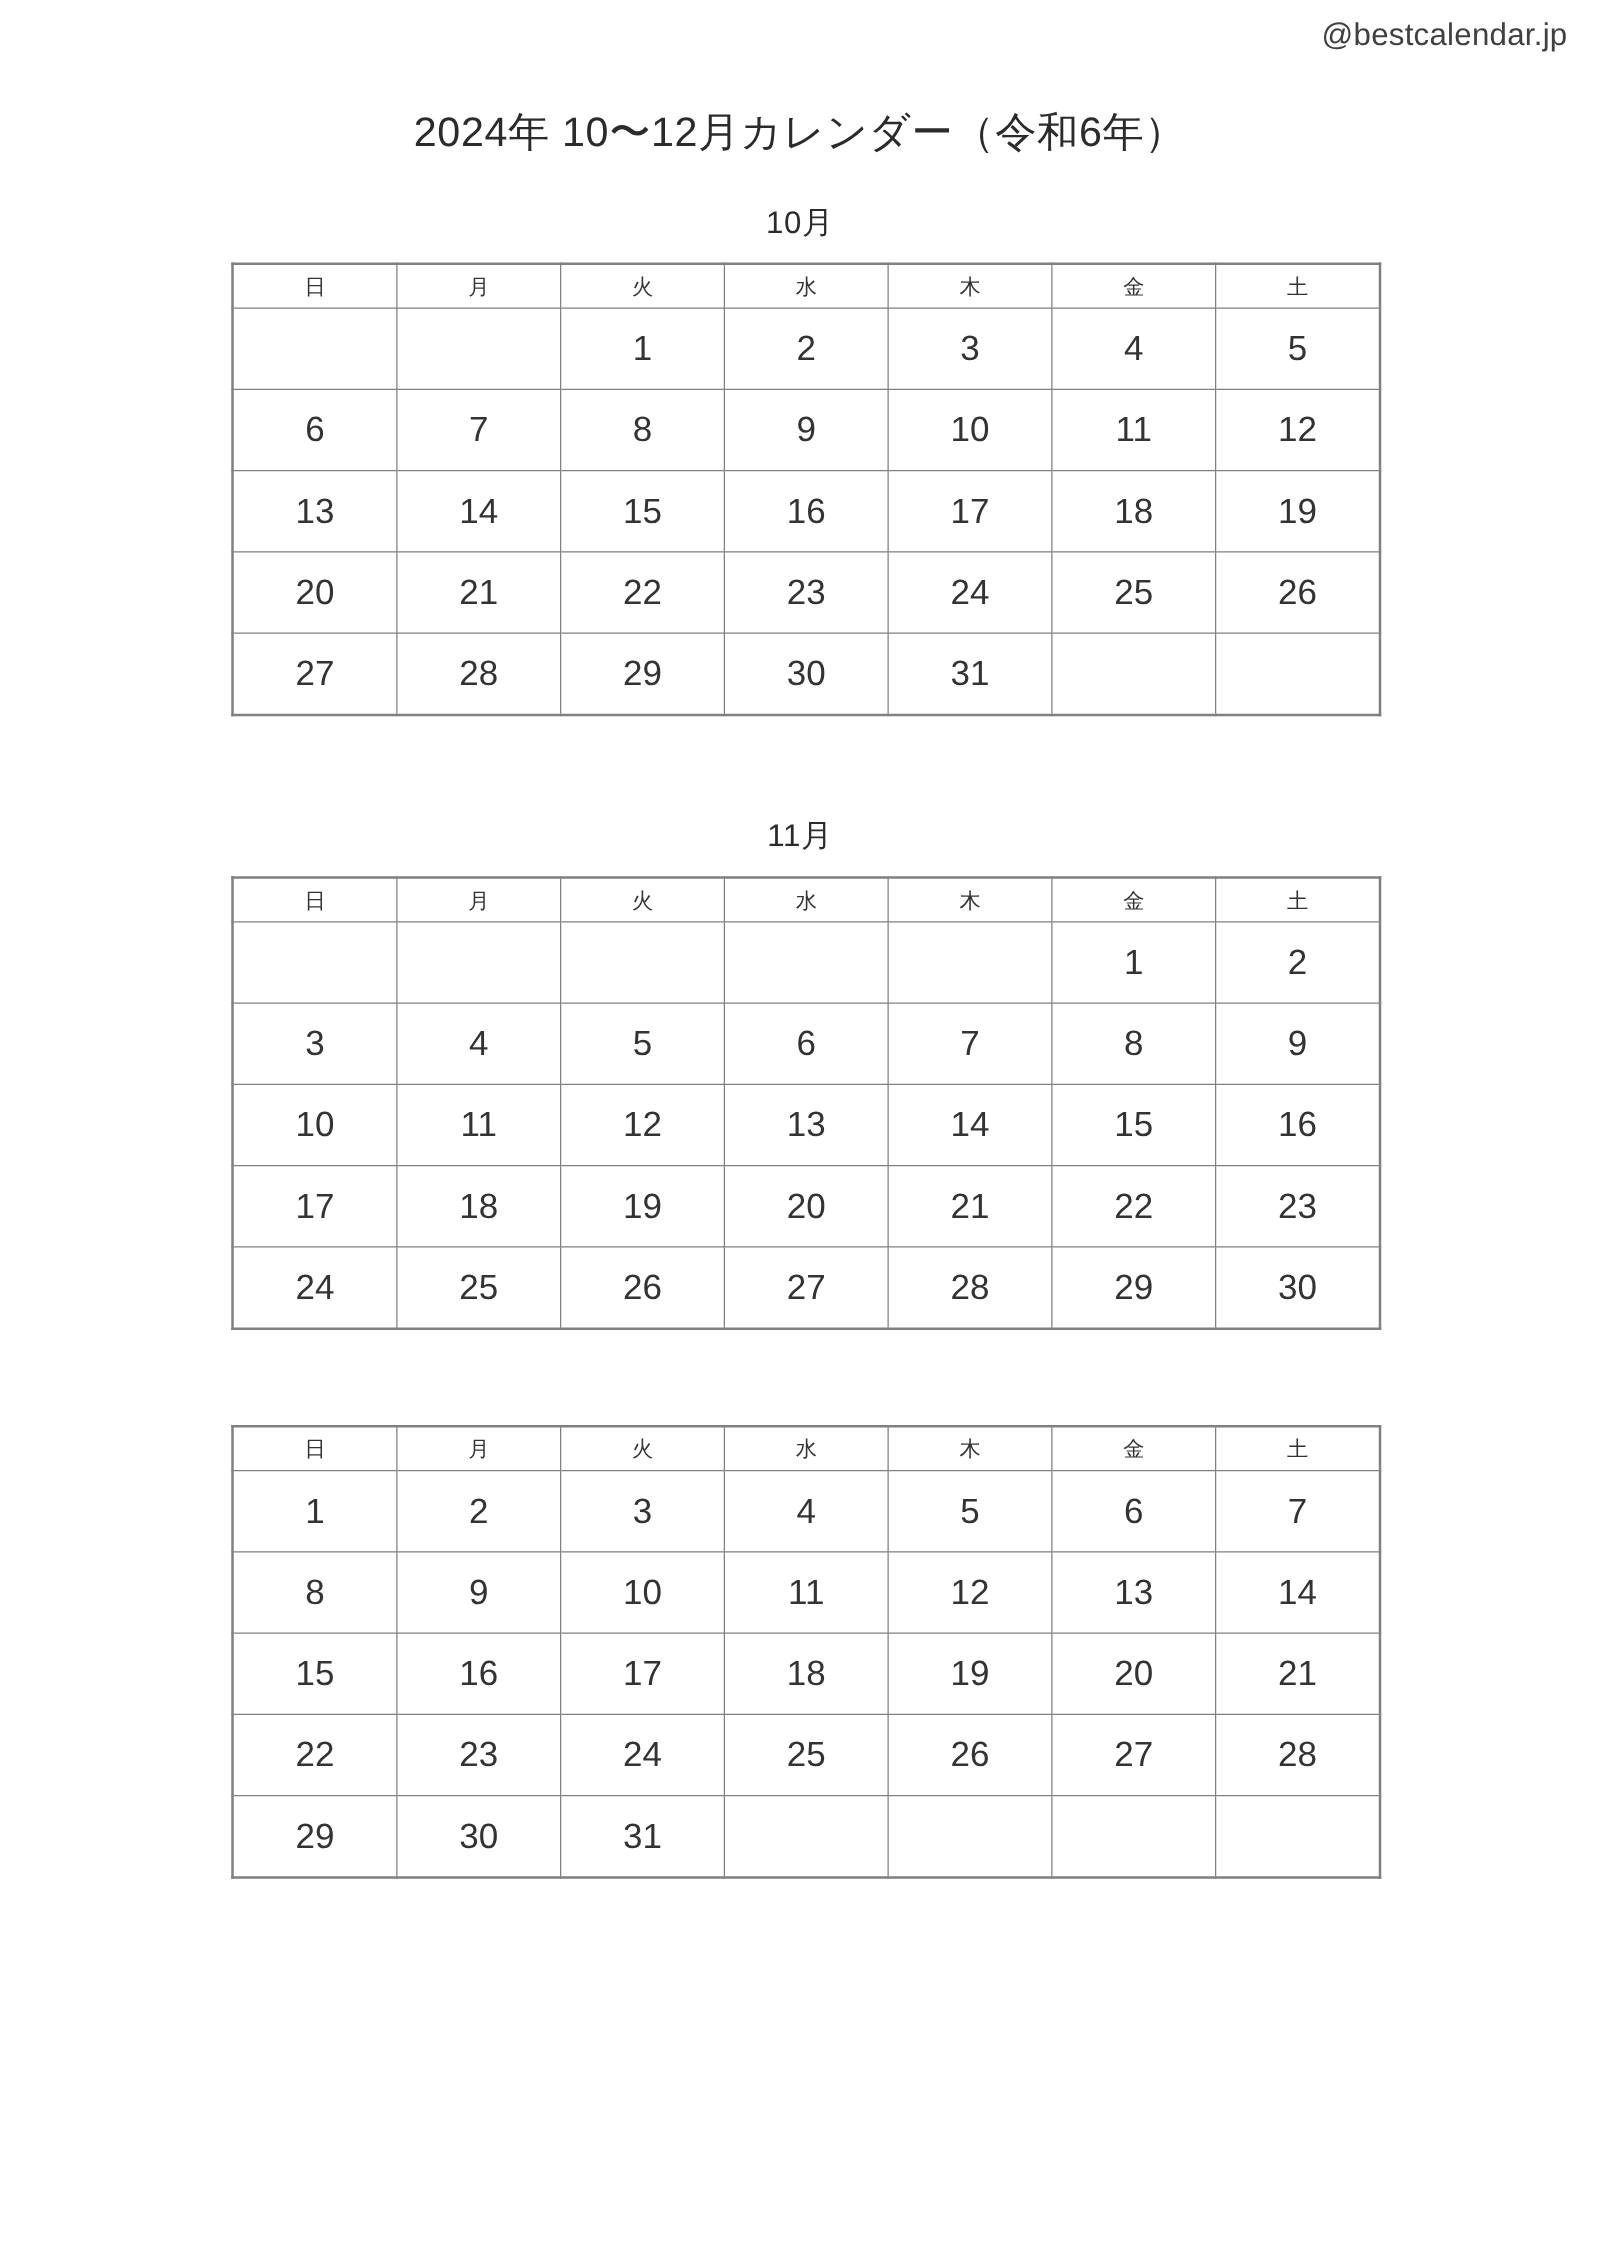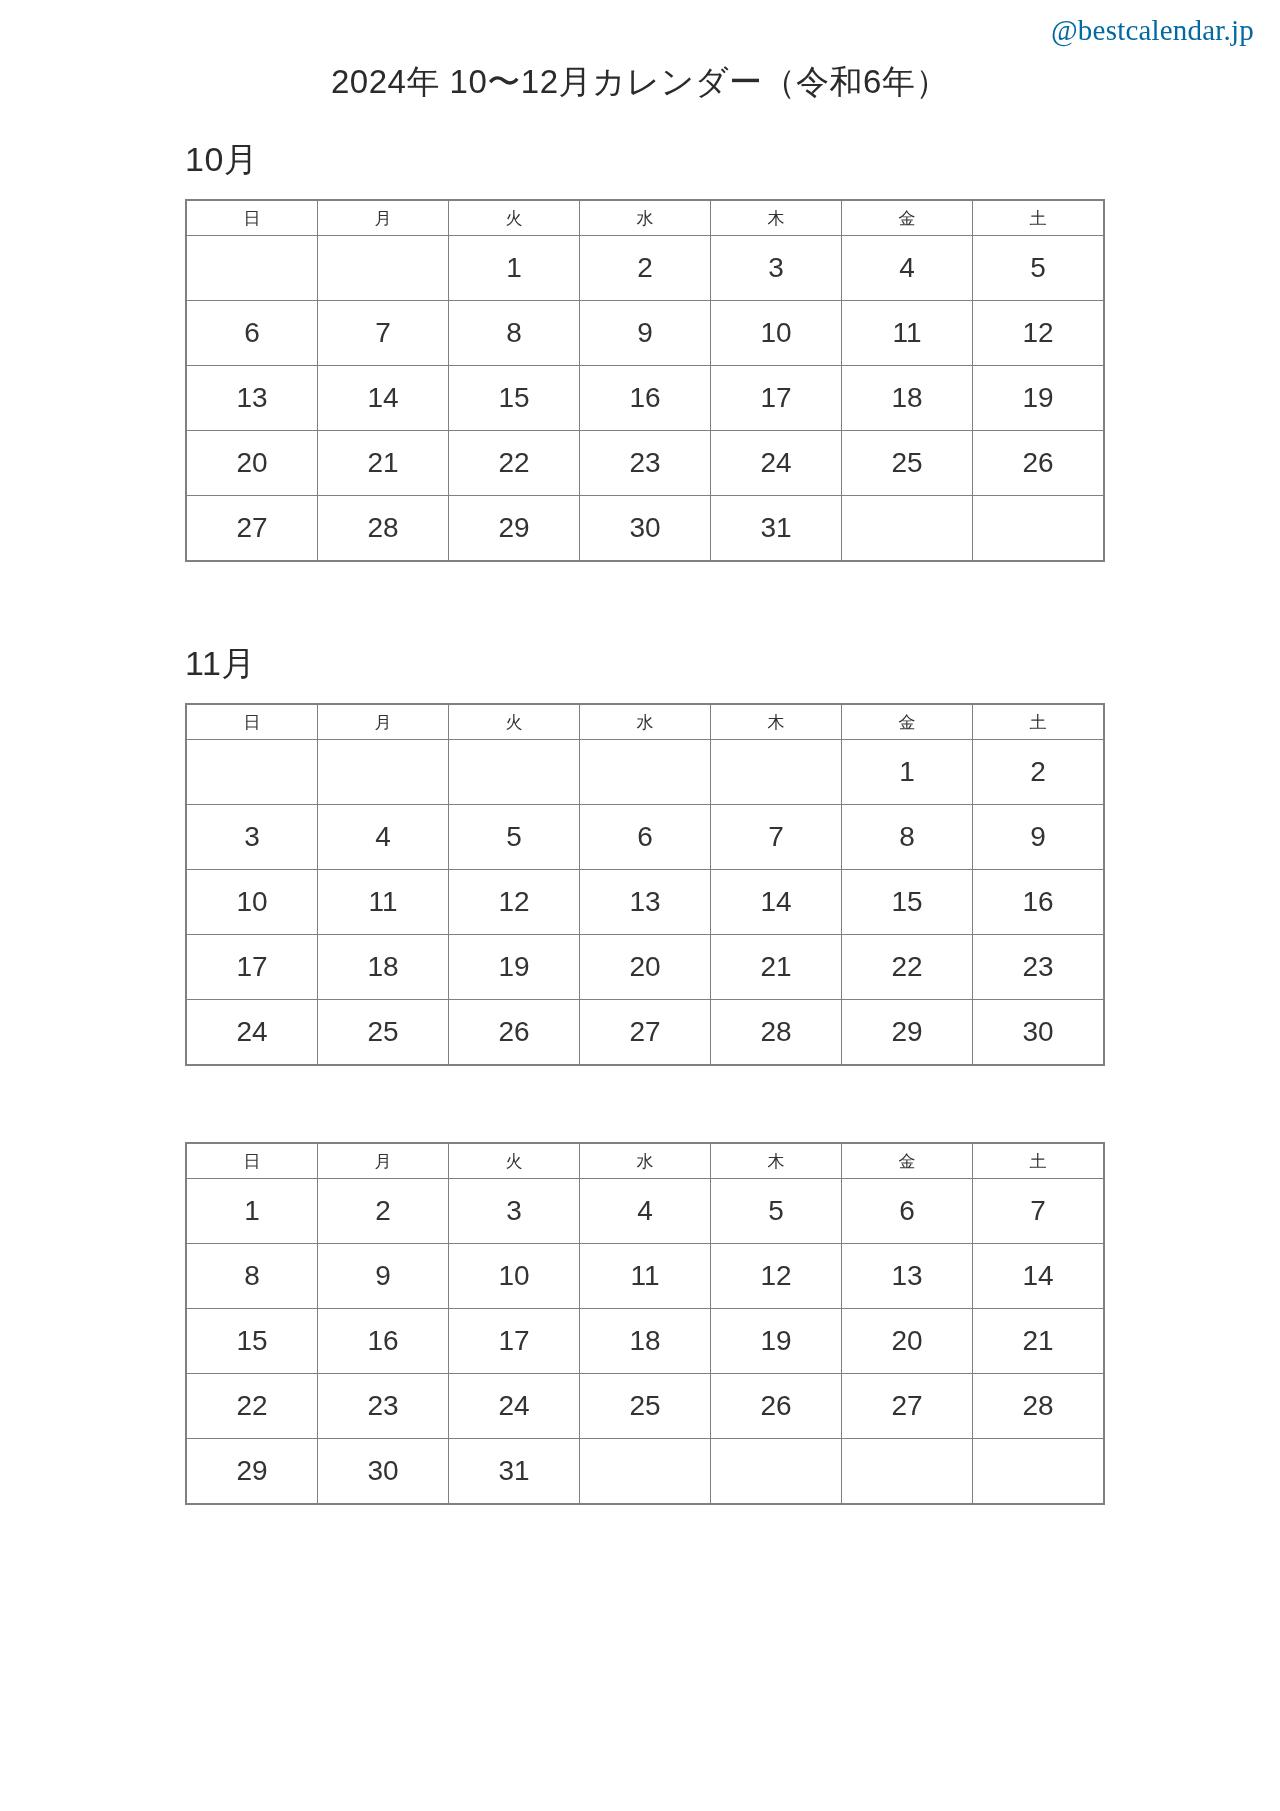--- a/index.html
+++ b/index.html
@@ -18,45 +18,45 @@
   .page {
     position: relative;
     width: 1280px;
     height: 1811px;
     box-sizing: border-box;
   }
   .watermark {
     position: absolute;
     top: 14px;
     right: 26px;
-    font-size: 29px;
-    color: #0369a1;
+    font-size: 25px;
+    color: #404040;
     letter-spacing: 0.2px;
-    font-family: Liberation Serif, serif;
+    font-family: Liberation Sans, sans-serif;
   }
   .page-title {
     text-align: center;
     font-size: 33px;
     color: #2b2b2b;
-    padding-top: 60px;
+    padding-top: 84px;
     letter-spacing: 0.5px;
     font-weight: normal;
     margin: 0;
     font-family: "Liberation Sans", "DejaVu Sans", sans-serif;
   }
   .month-block {
     width: 910px;
     margin: 0 auto;
   }
   .month-block.m1 { margin-top: 32px; }
   .month-block.m2 { margin-top: 79px; }
   .month-block.m3 { margin-top: 76px; }
   .month-label {
-    text-align: left;
-    font-size: 34px;
+    text-align: center;
+    font-size: 25px;
     color: #2b2b2b;
     margin-bottom: 16px;
     letter-spacing: 0.5px;
     margin-top: 16px;
   }
   table.cal {
     border-collapse: collapse;
     width: 910px;
     table-layout: fixed;
     border: 2px solid #808080;

